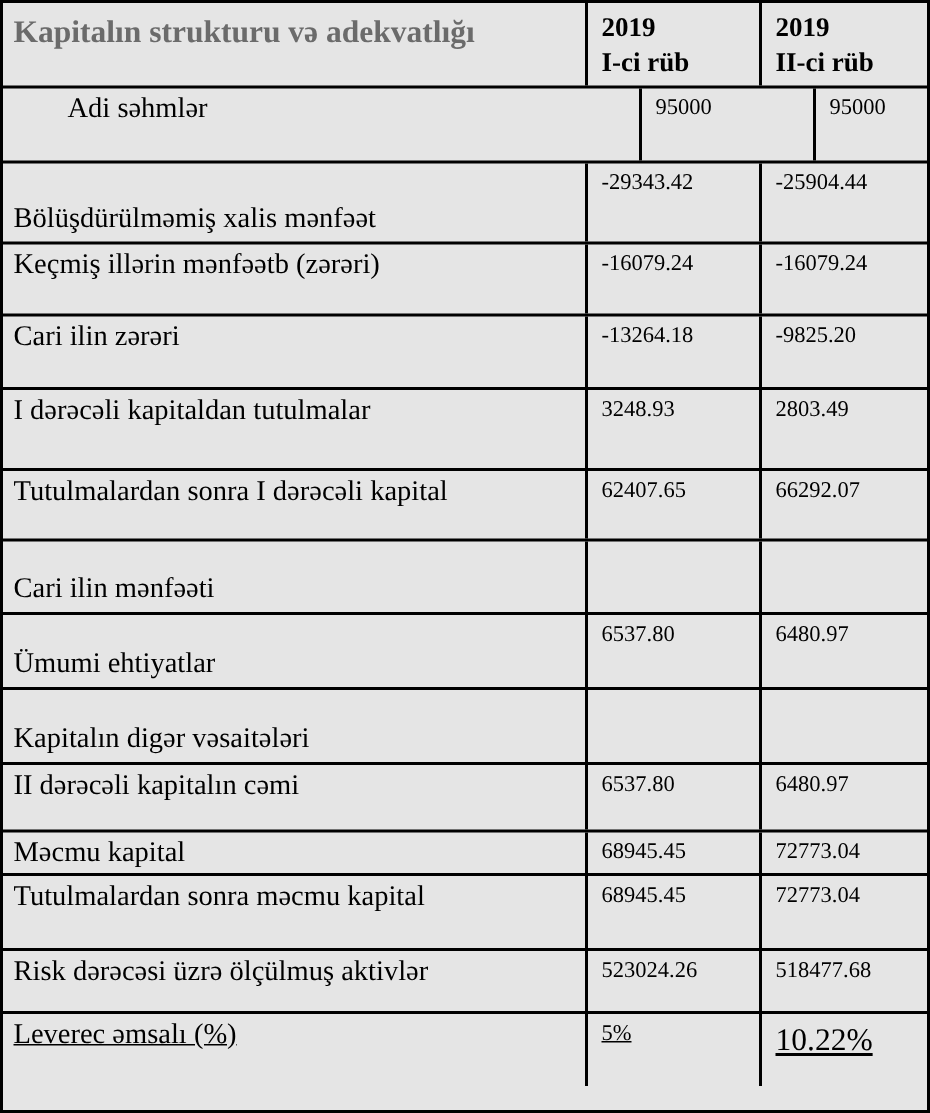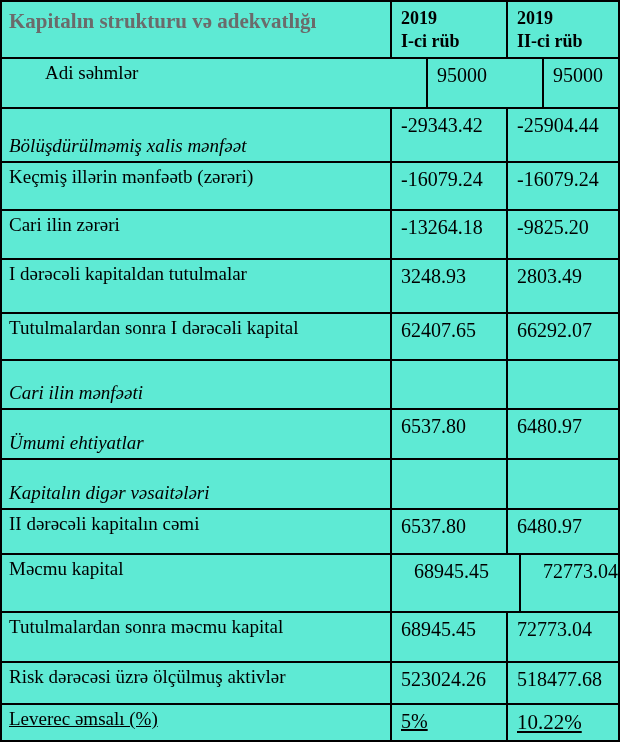--- a/index.html
+++ b/index.html
@@ -6,21 +6,21 @@
   html, body { background: #ffffff; }
   body {
     font-family: "Liberation Serif", "DejaVu Serif", serif;
     color: #000000;
     width: 620px;
   }
   .tbl {
     width: 620px;
     height: 742px;
     border: 2px solid #000000;
-    background: #5eead4;
+    background: #e5e5e5;
     display: flex;
     flex-direction: column;
   }
   .row {
     display: flex;
     flex: 0 0 auto;
     border-bottom: 2px solid #000000;
   }
   .row:last-child { border-bottom: none; text-decoration: underline; }
   .cell {
@@ -32,27 +32,27 @@
   .label-cell {
     flex: 0 0 390px;
     border-right: 2px solid #000000;
     font-size: 19px;
     padding: 3px 8px 4px 7px;
     line-height: 1.15;
   }
   .val-cell {
     flex: 0 0 116px;
     border-right: 2px solid #000000;
-    font-size: 20px;
+    font-size: 15px;
     padding: 4px 4px 0 9px;
     line-height: 1.2;
   }
   .val-cell.last { flex: 0 0 110px; border-right: none; }
   
-  .lb .label-cell { justify-content: flex-end; font-style: italic; }
+  .lb .label-cell { justify-content: flex-end; }
   
   .header .label-cell {
     font-weight: bold;
     font-size: 21px;
     color: #6b6b6b;
     padding-top: 7px;
   }
   .header .val-cell {
     font-weight: bold;
     font-size: 18px;
@@ -66,21 +66,21 @@
   .r1  { height: 50px; padding-left: 36px; }
   .r2  { height: 54px; }
   .r3  { height: 48px; }
   .r4  { height: 49px; }
   .r5  { height: 54px; }
   .r6  { height: 47px; }
   .r7  { height: 49px; }
   .r8  { height: 50px; }
   .r9  { height: 50px; }
   .r10 { height: 45px; }
-  .r11 { height: 58px; gap: 13px; }
+  .r11 { height: 29px; }
   .r12 { height: 50px; }
   .r13 { height: 42px; }
   .r14 { height: 48px; }
 </style>
 </head>
 <body>
 
 <div class="tbl">
 
   <div class="row header r0">

